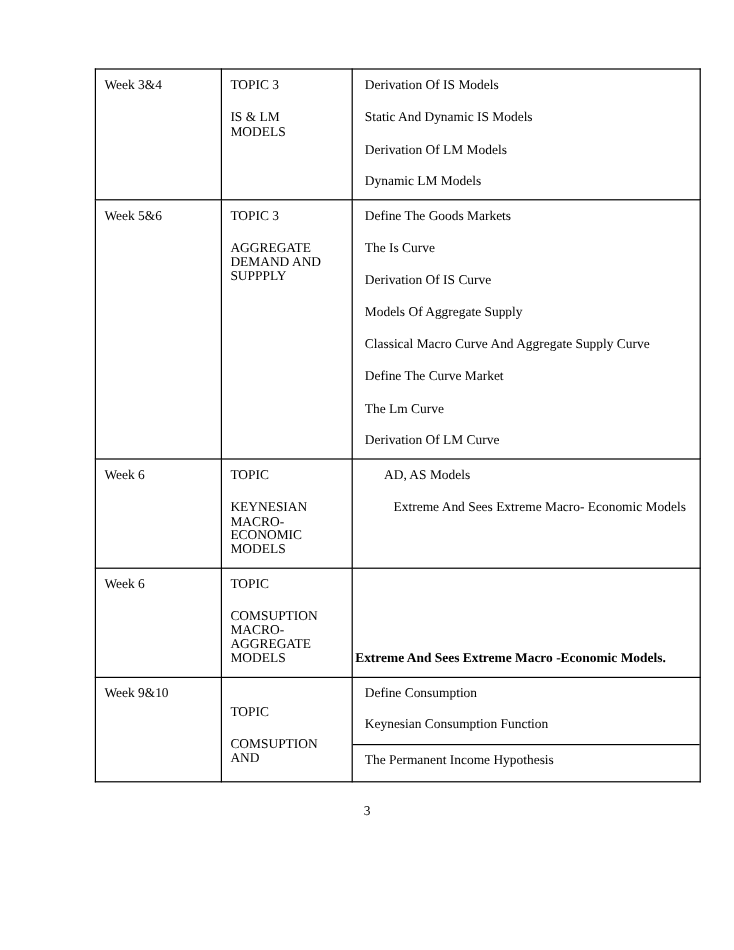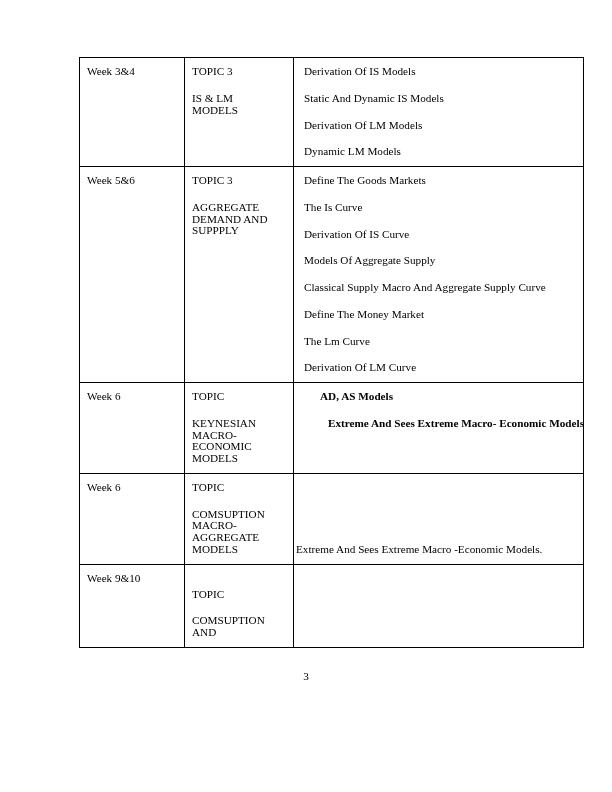--- a/index.html
+++ b/index.html
@@ -62,21 +62,21 @@
     white-space: nowrap;
   }
   .desc-item:last-child { margin-bottom: 0; }
 
   .topic-head { margin-bottom: 15px; }
   .topic-body-line { margin: 0; }
 
   .indent-1 { padding-left: 16px; }
   .indent-2 { padding-left: 24px; }
 
-  .row-week7 .col-desc .cellpad-desc { padding-top: 8px; font-weight: bold; }
+  .row-week7 .col-desc .cellpad-desc { padding-top: 8px; }
 
   
   table.inner {
     width: 100%;
     border-collapse: collapse;
     table-layout: fixed;
   }
   table.inner td {
     border: 0;
     padding: 0;
@@ -89,21 +89,21 @@
   }
   .sub-pad-2 {
     padding: 8px 6px 10px 10px;
   }
 
   .week8-desc {
     
     padding: 70px 6px 8px 2px;
   }
 
-  .bottom-align-cell { vertical-align: bottom; }
+  .bottom-align-cell { vertical-align: bottom; font-weight: bold; }
 
   .pagenum {
     position: absolute;
     left: 0;
     top: 670px;
     width: 612px;
     text-align: center;
     font-size: 11.2px;
     font-family: "Liberation Serif", "DejaVu Serif", serif;
   }
@@ -152,22 +152,22 @@
             <div class="line topic-body-line">DEMAND AND</div>
             <div class="line topic-body-line">SUPPPLY</div>
           </div>
         </td>
         <td class="col-desc">
           <div class="cellpad-desc">
             <div class="desc-item">Define The Goods Markets</div>
             <div class="desc-item">The Is Curve</div>
             <div class="desc-item">Derivation Of IS Curve</div>
             <div class="desc-item">Models Of Aggregate Supply</div>
-            <div class="desc-item">Classical Supply Macro And Aggregate Supply Curve</div>
-            <div class="desc-item">Define The Money Market</div>
+            <div class="desc-item">Classical Macro Curve And Aggregate Supply Curve</div>
+            <div class="desc-item">Define The Curve Market</div>
             <div class="desc-item">The Lm Curve</div>
             <div class="desc-item">Derivation Of LM Curve</div>
           </div>
         </td>
       </tr>
 
       <tr class="row-week7">
         <td class="col-week">
           <div class="cellpad">
             <div class="line">Week 6</div>
@@ -221,20 +221,35 @@
         <td class="col-topic">
           <div class="cellpad" style="padding-top:24px;">
             <div class="line topic-head">TOPIC</div>
             <div class="line topic-body-line">COMSUPTION</div>
             <div class="line topic-body-line">AND</div>
           </div>
         </td>
         <td class="col-desc">
           <table class="inner">
             <tbody>
+              <tr class="divided">
+                <td>
+                  <div class="sub-pad">
+                    <div class="desc-item">Define Consumption</div>
+                    <div class="desc-item">Keynesian Consumption Function</div>
+                  </div>
+                </td>
+              </tr>
+              <tr>
+                <td>
+                  <div class="sub-pad-2">
+                    <div class="line">The Permanent Income Hypothesis</div>
+                  </div>
+                </td>
+              </tr>
             </tbody>
           </table>
         </td>
       </tr>
 
     </tbody>
   </table>
 
   <div class="pagenum">3</div>
 

